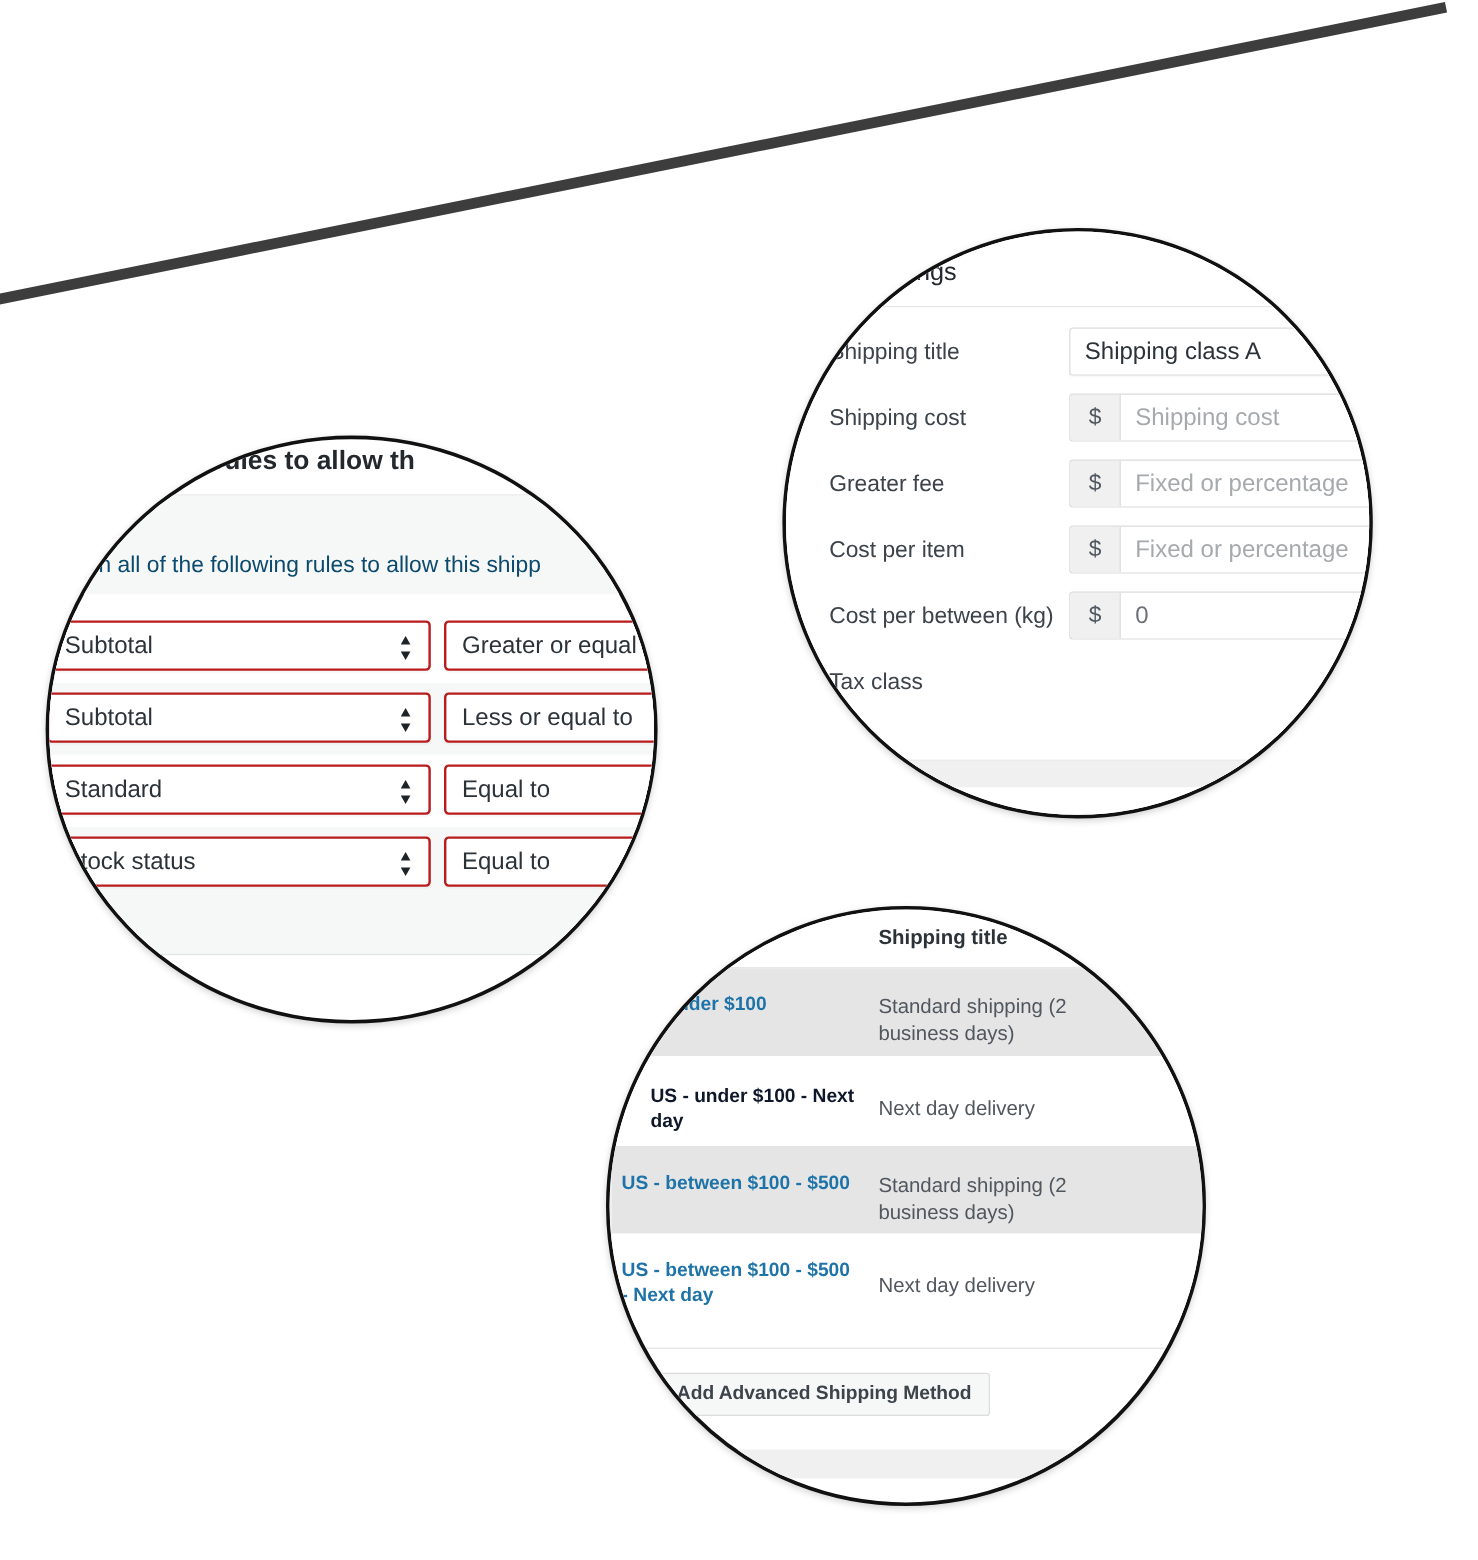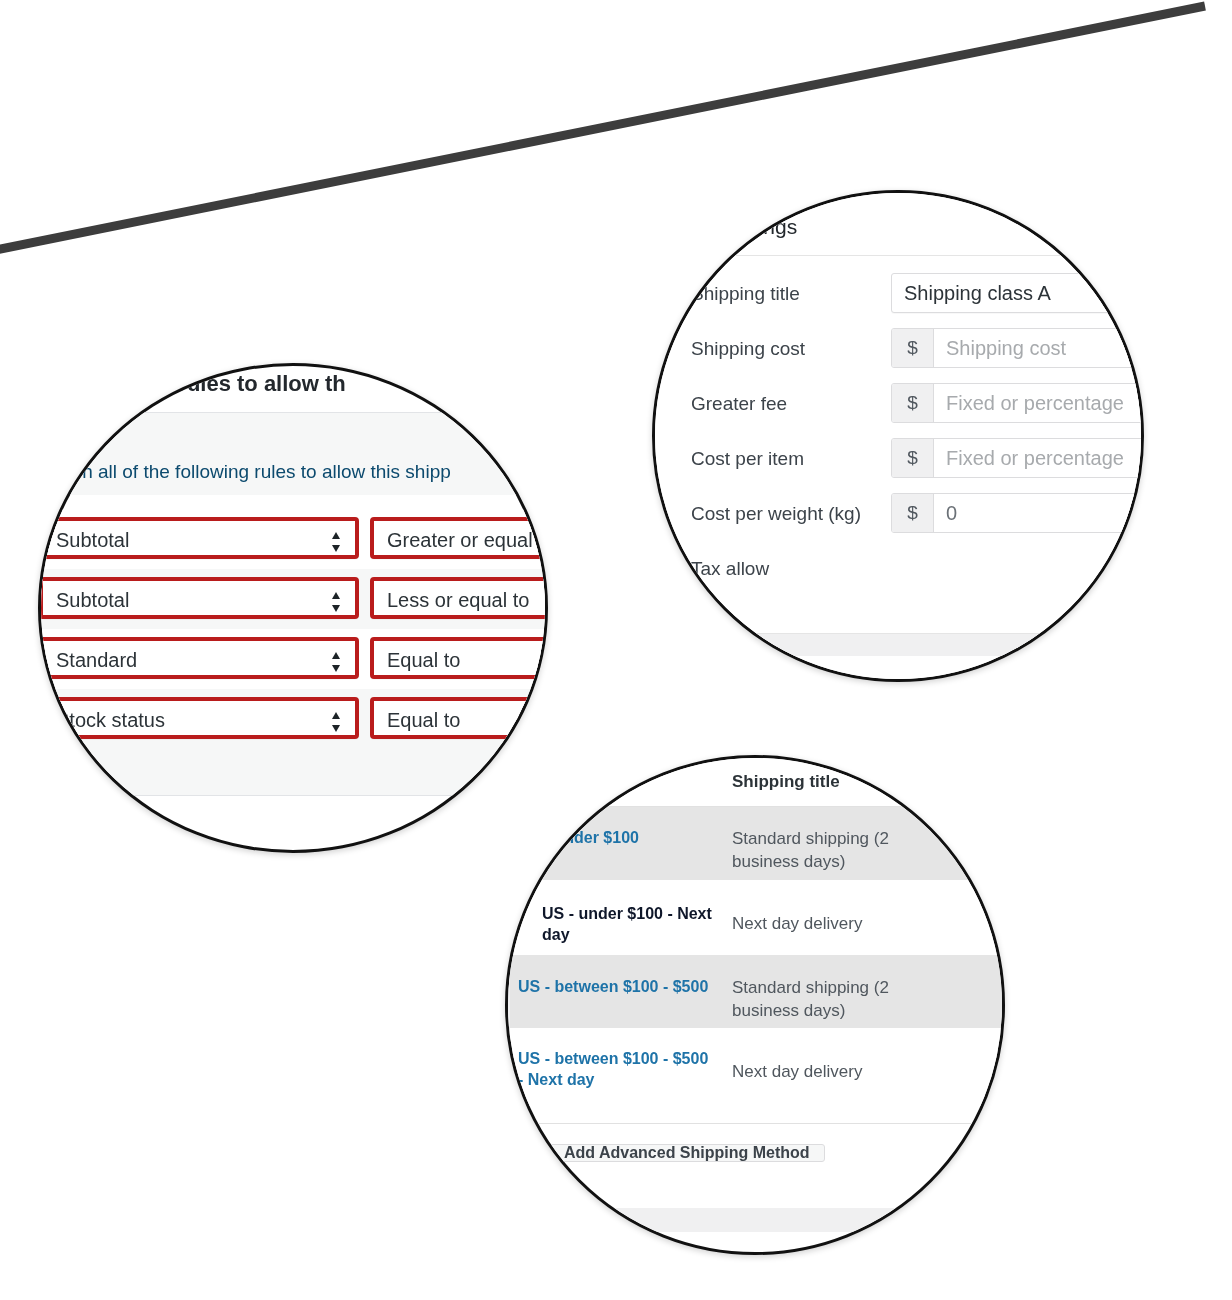--- a/index.html
+++ b/index.html
@@ -86,21 +86,21 @@
     height: 60px;
   }
   .rule-row.alt { background: #f6f7f7; }
   .rule-row.plain { background: #ffffff; }
 
   .sel {
     position: absolute;
     top: 8px;
     height: 42px;
     background: #ffffff;
-    border: 4px solid #b91c1c;
+    border: 2px solid #b91c1c;
     border-radius: 4px;
     box-sizing: border-box;
     box-shadow: 0 1px 1px rgba(0,0,0,0.03);
   }
   .sel .sel-label {
     position: absolute;
     left: 13px;
     top: 8px;
     font-size: 20px;
     color: #2c3338;
@@ -302,21 +302,21 @@
   .mt-footline {
     position: absolute;
     left: 62px;
     width: 680px;
     height: 1px;
     background: #e1e1e1;
   }
   .addbtn {
     position: absolute;
     left: 78px;
-    height: 18px;
+    height: 36px;
     background: #f6f7f7;
     border: 1px solid #dcdcde;
     border-radius: 3px;
     display: inline-flex;
     align-items: center;
     padding: 0 14px 0 10px;
     box-sizing: border-box;
     white-space: nowrap;
   }
   .addbtn .plus-icon {
@@ -443,29 +443,29 @@
 
     <div class="set-row" style="top:271px;">
       <span class="set-label">Cost per item</span>
       <div class="set-group">
         <div class="prefix">$</div>
         <div class="inp">Fixed or percentage</div>
       </div>
     </div>
 
     <div class="set-row" style="top:326px;">
-      <span class="set-label">Cost per weight (kg)</span>
+      <span class="set-label">Cost per between (kg)</span>
       <div class="set-group">
         <div class="prefix">$</div>
         <div class="inp filled">0</div>
       </div>
     </div>
 
     <div class="set-row" style="top:381px;">
-      <span class="set-label">Tax allow</span>
+      <span class="set-label">Tax class</span>
     </div>
 
     <div class="set-botline" style="top:470px;"></div>
     <div class="set-botband" style="top:471px;"></div>
   </div>
 </div>
 
 <div class="bubble" id="bubble-methods">
   <div class="bubble-inner" id="methods-canvas">
 

